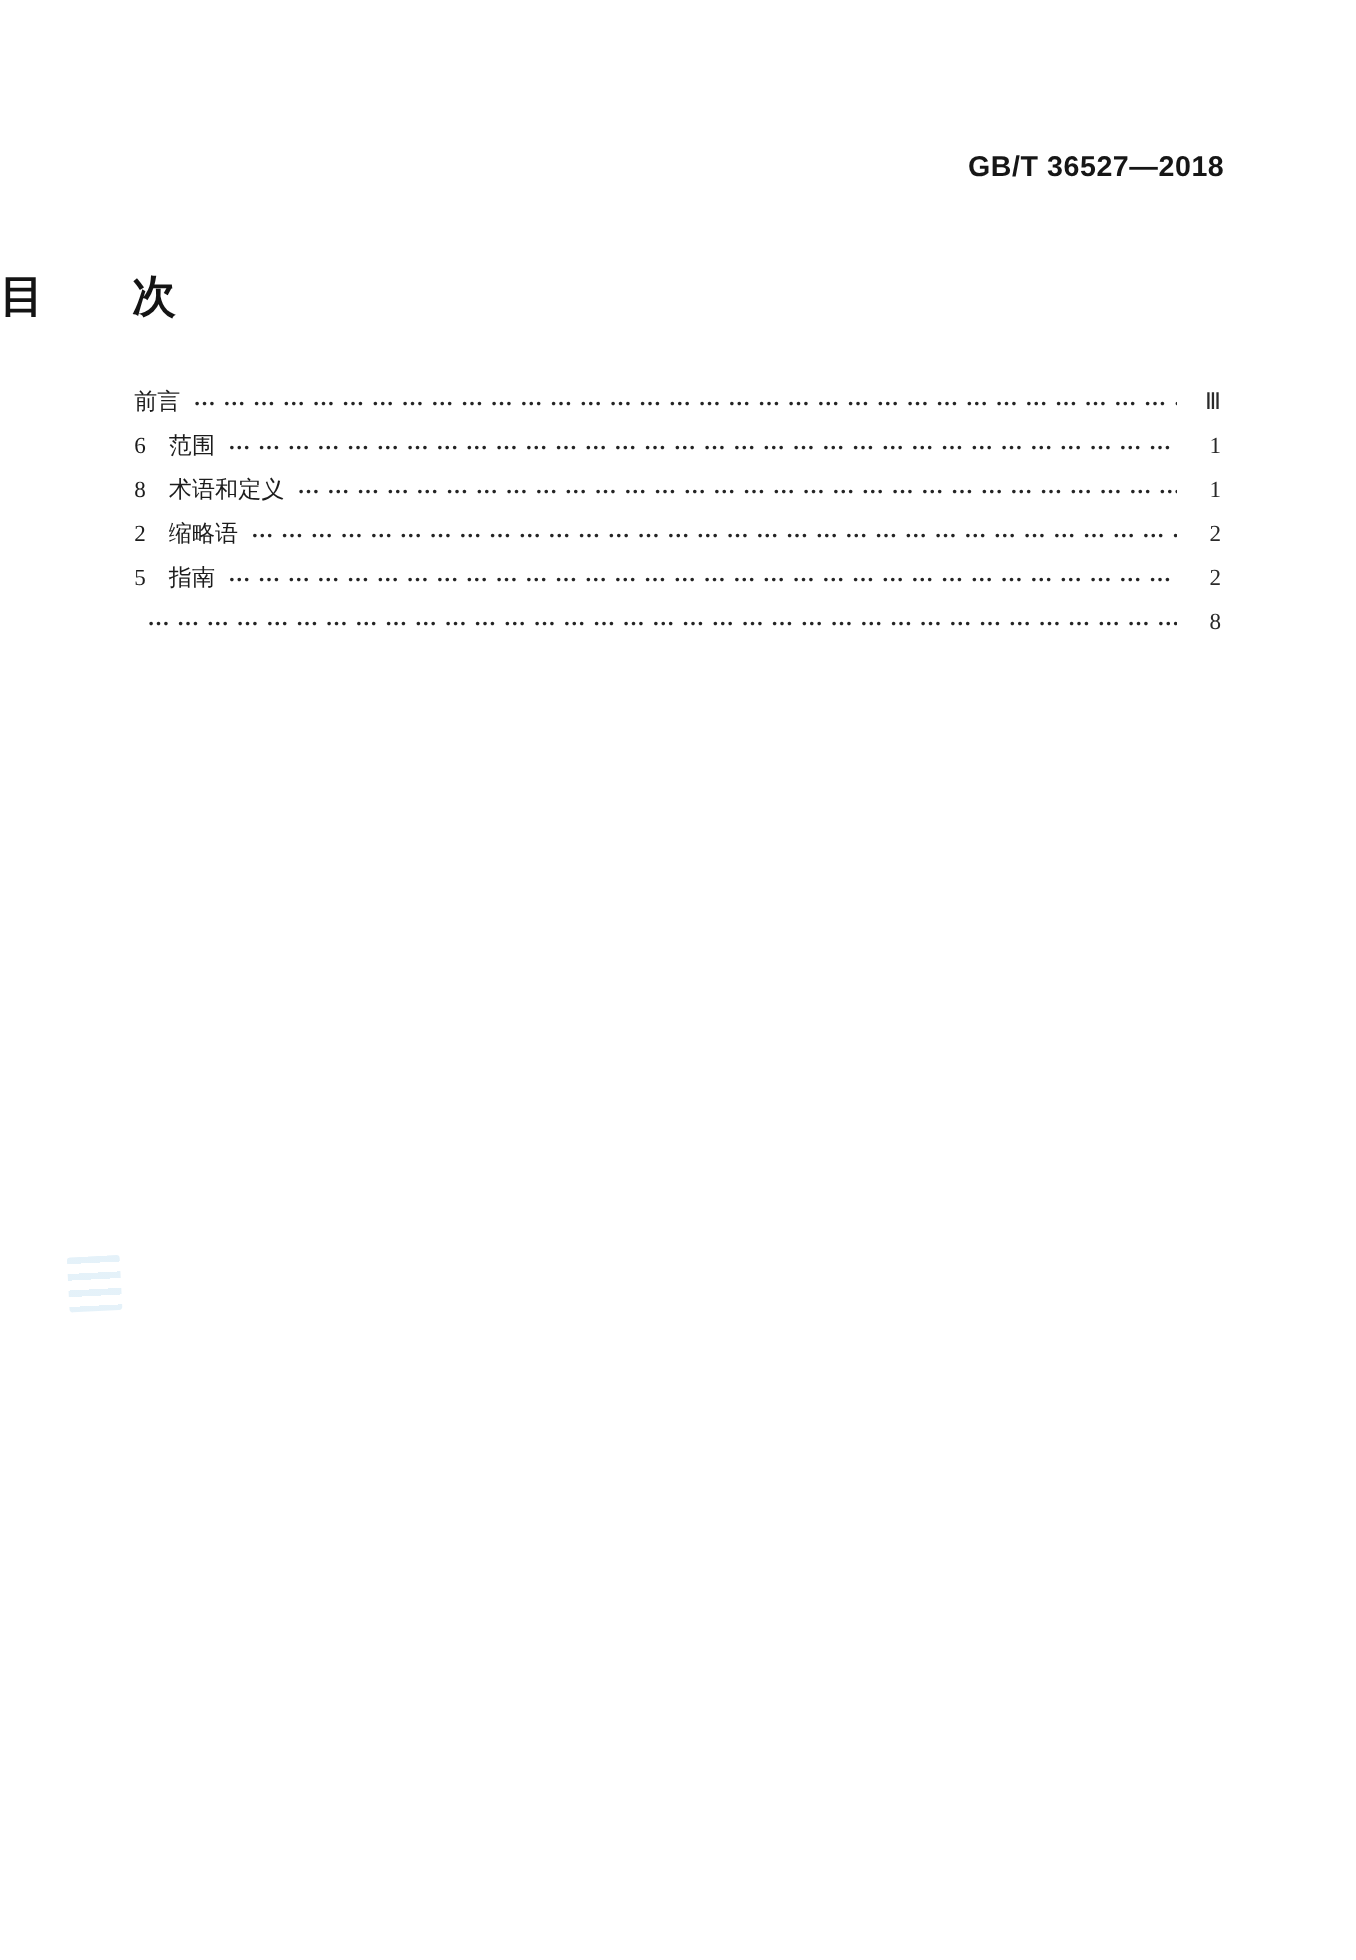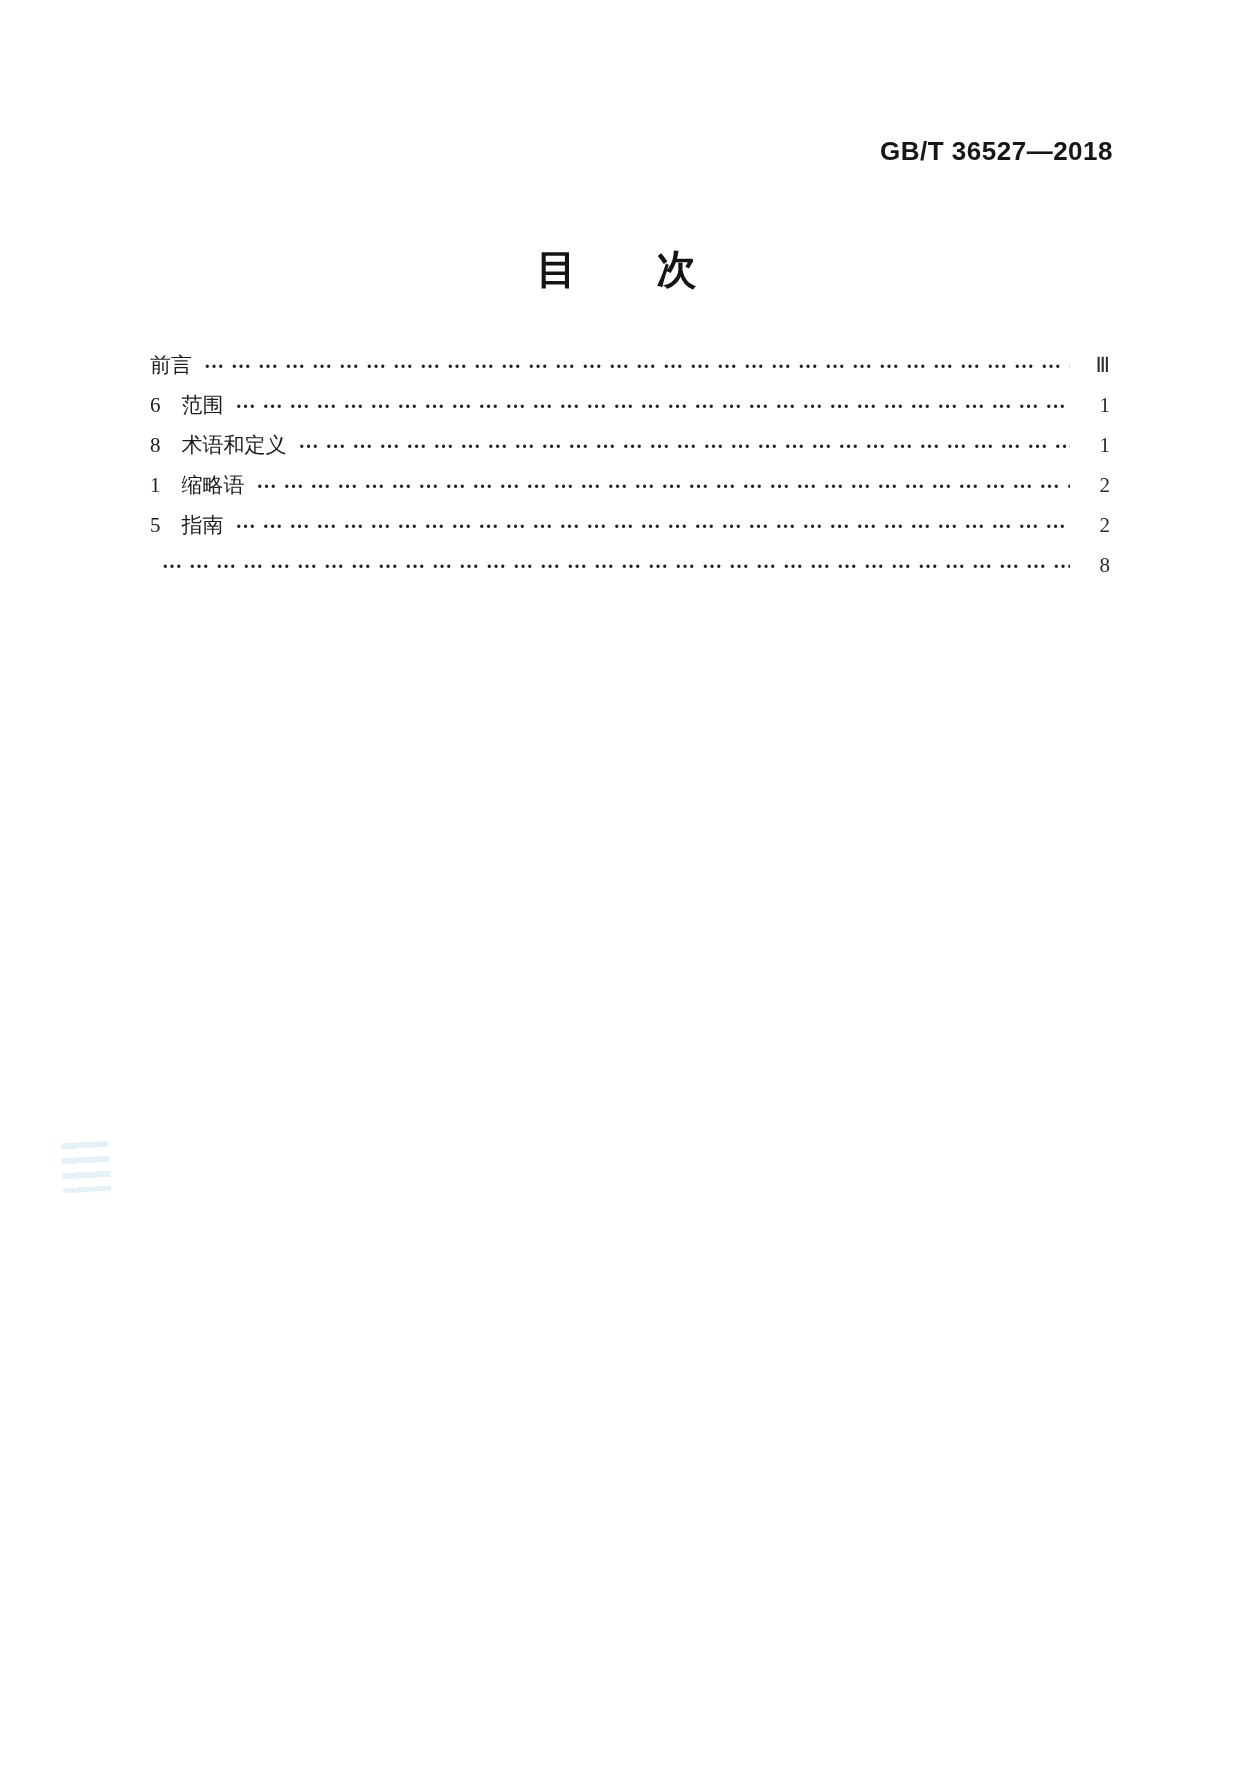--- a/index.html
+++ b/index.html
@@ -26,40 +26,39 @@
     letter-spacing: 0.5px;
     color: #161616;
     white-space: nowrap;
   }
   .doc-title {
     position: absolute;
     top: 242px;
     left: 0;
     width: 100%;
     margin: 0;
-    text-align: center;
+    text-align: left;
     font-family: "Liberation Sans", sans-serif;
     font-weight: 700;
     font-size: 40px;
     color: #141414;
     white-space: pre;
   }
   .toc {
     position: absolute;
     top: 345px;
     left: 122px;
     right: 123px;
   }
   .toc-row {
     display: flex;
     align-items: baseline;
     height: 40px;
     font-size: 21px;
     line-height: 40px;
-    margin-left: 28px;
   }
   .toc-label {
     white-space: pre;
     flex: 0 0 auto;
     color: #1c1c1c;
   }
   .leader {
     flex: 1 1 auto;
     overflow: hidden;
     white-space: nowrap;
@@ -135,21 +134,21 @@
         <span class="toc-label">6　范围</span>
         <span class="leader">… … … … … … … … … … … … … … … … … … … … … … … … … … … … … … … … … … … … … … … … … … … … … … … … … … … … … … … … … … … … … … … … … … … … … … … … … … … … … … … … </span>
         <span class="toc-page">1</span>
       </div>
       <div class="toc-row">
         <span class="toc-label">8　术语和定义</span>
         <span class="leader">… … … … … … … … … … … … … … … … … … … … … … … … … … … … … … … … … … … … … … … … … … … … … … … … … … … … … … … … … … … … … … … … … … … … … … … … … … … … … … … … </span>
         <span class="toc-page">1</span>
       </div>
       <div class="toc-row">
-        <span class="toc-label">1　缩略语</span>
+        <span class="toc-label">2　缩略语</span>
         <span class="leader">… … … … … … … … … … … … … … … … … … … … … … … … … … … … … … … … … … … … … … … … … … … … … … … … … … … … … … … … … … … … … … … … … … … … … … … … … … … … … … … … </span>
         <span class="toc-page">2</span>
       </div>
       <div class="toc-row">
         <span class="toc-label">5　指南</span>
         <span class="leader">… … … … … … … … … … … … … … … … … … … … … … … … … … … … … … … … … … … … … … … … … … … … … … … … … … … … … … … … … … … … … … … … … … … … … … … … … … … … … … … … </span>
         <span class="toc-page">2</span>
       </div>
       <div class="toc-row">
         <span class="leader">… … … … … … … … … … … … … … … … … … … … … … … … … … … … … … … … … … … … … … … … … … … … … … … … … … … … … … … … … … … … … … … … … … … … … … … … … … … … … … … … </span>

